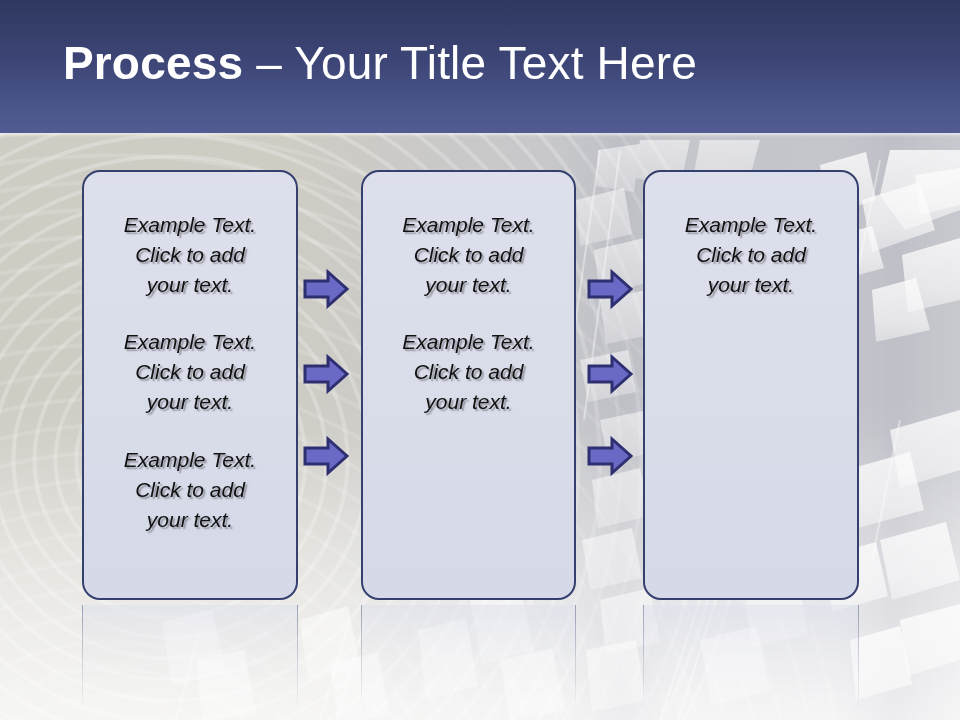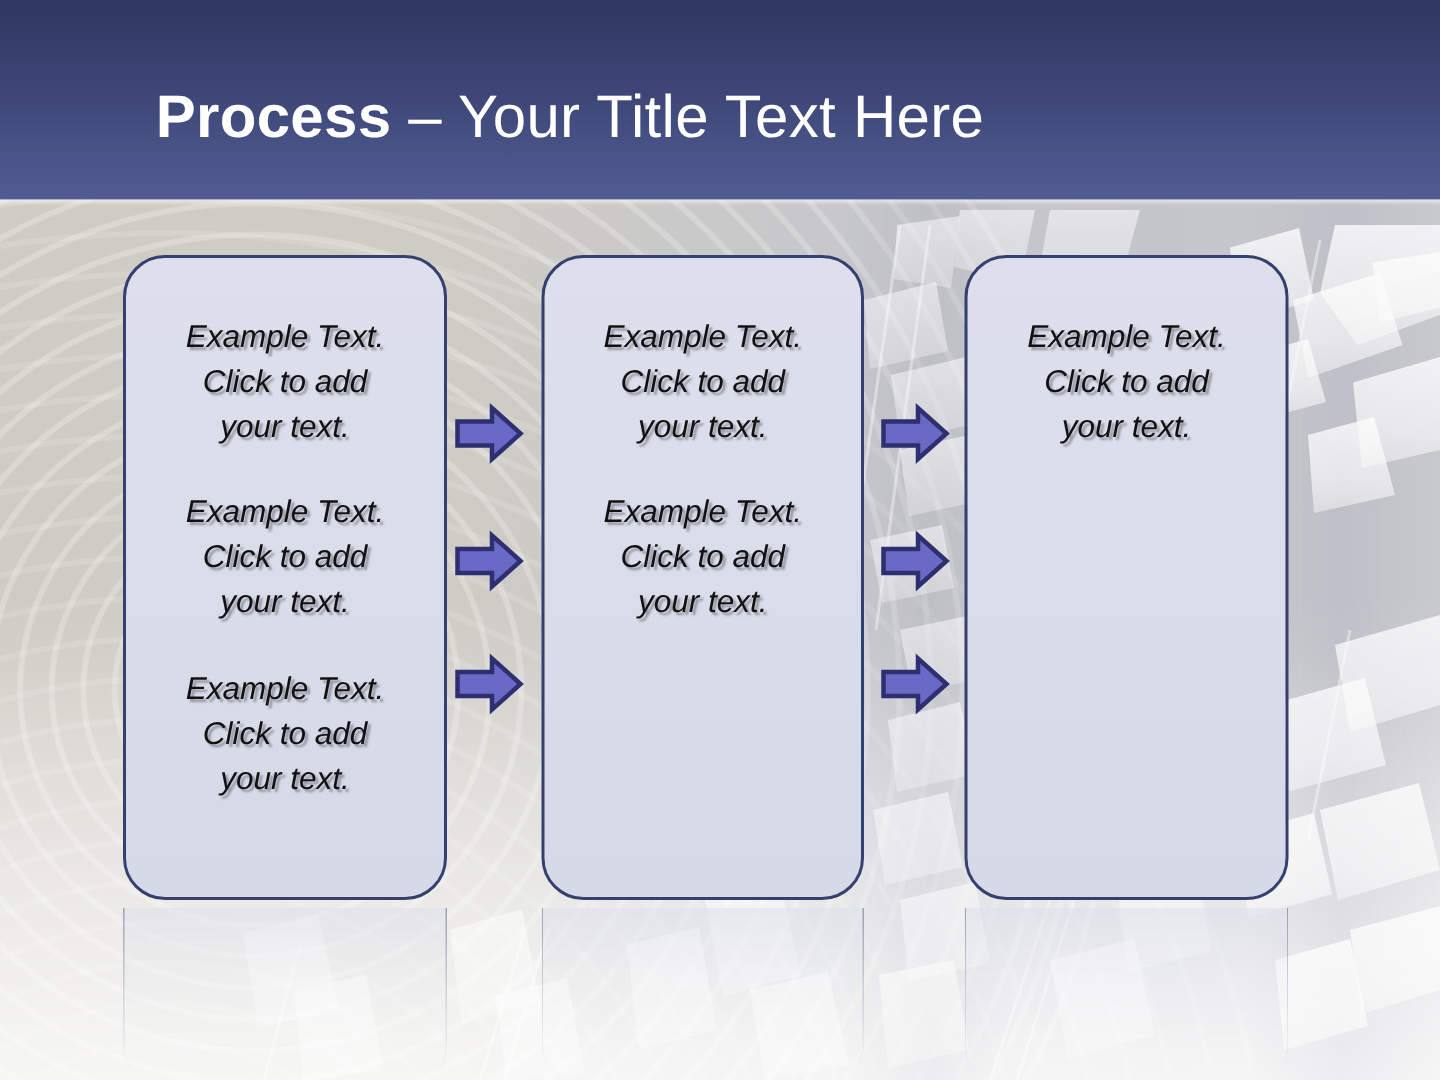--- a/index.html
+++ b/index.html
@@ -99,36 +99,36 @@
     background: linear-gradient(to bottom, #2f3860 0%, #3c4575 45%, #4a5488 78%, #525c92 100%);
   }
   .header-underline {
     position: absolute;
     left: 0; top: 133px;
     width: 960px; height: 4px;
     background: linear-gradient(to bottom, rgba(255,255,255,0.55), rgba(255,255,255,0.0));
   }
   .title {
     position: absolute;
-    left: 0; top: 56px;
+    left: 0; top: 36px;
     width: 760px;
     text-align: center;
     color: #ffffff;
-    font-size: 40px;
+    font-size: 46px;
     letter-spacing: 0.2px;
     white-space: pre;
   }
   .title .t-bold { font-weight: bold; }
   .title .t-rest { font-weight: normal; }
 
   
   .box {
     position: absolute;
     border: 2.5px solid #36406e;
-    border-radius: 28px;
+    border-radius: 18px;
     background: linear-gradient(to bottom, #dde0ec 0%, #d9dce9 55%, #d5d9e8 100%);
     box-sizing: border-box;
     display: flex;
     flex-direction: column;
     align-items: center;
     padding-top: 38px;
   }
   .box-text {
     width: 86%;
     text-align: center;

